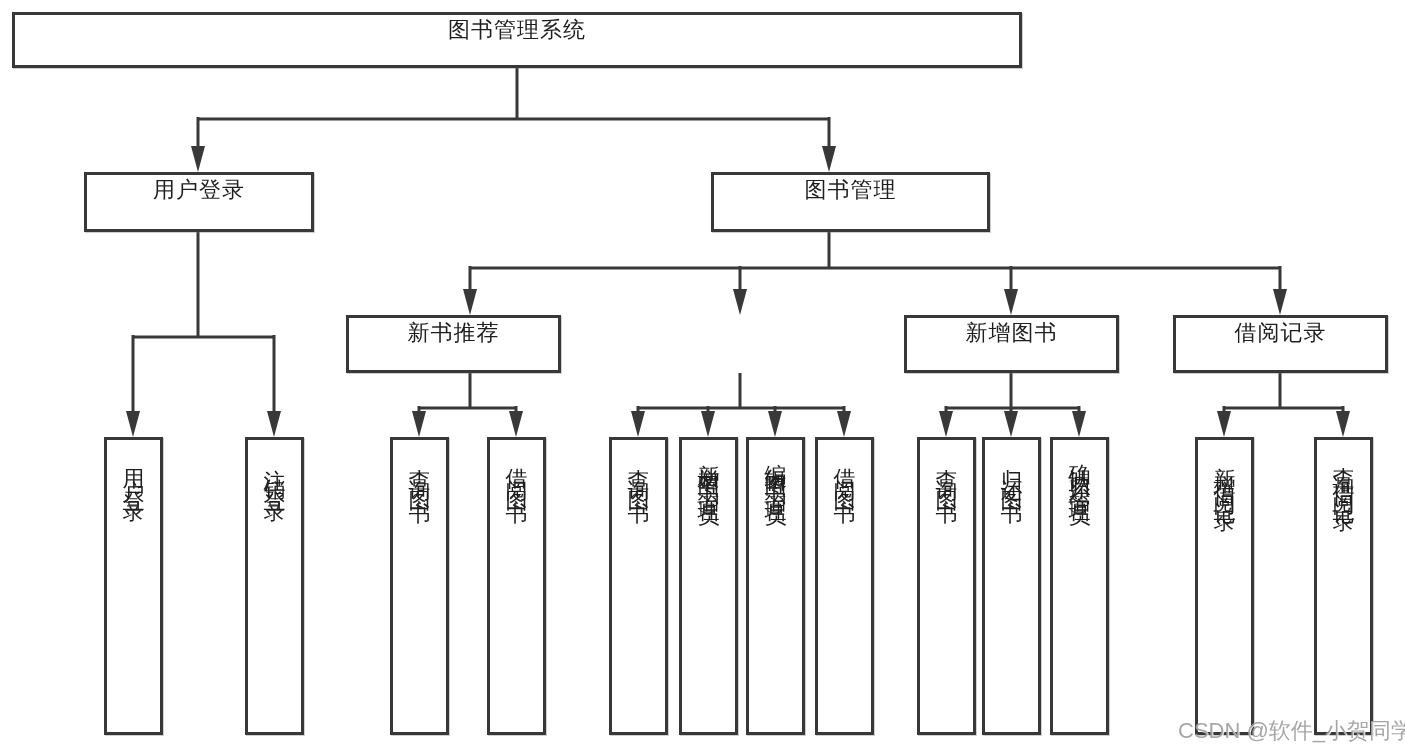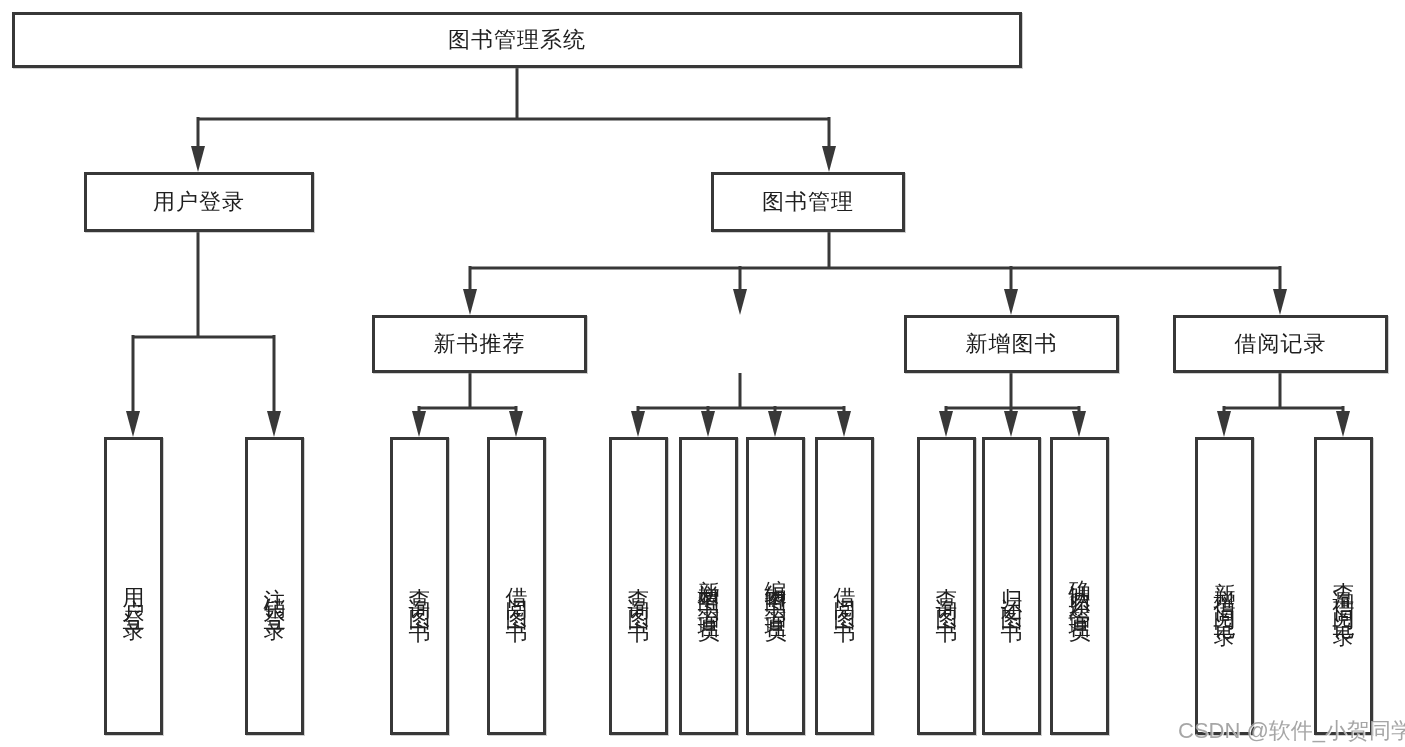--- a/index.html
+++ b/index.html
@@ -14,21 +14,21 @@
   }
   svg.connectors { position: absolute; left: 0; top: 0; }
   svg.connectors path { stroke: #383838; stroke-width: 3; fill: none; }
   svg.connectors polygon { fill: #383838; stroke: none; }
   .box {
     position: absolute;
     box-sizing: border-box;
     border: 3px solid #383838;
     background: #ffffff;
     display: flex;
-    align-items: center;
+    align-items: flex-start;
     justify-content: center;
     box-shadow: 1px 1px 0 rgba(120,120,120,0.35);
   }
   .hbox .lbl { font-size: 22px; letter-spacing: 1px; white-space: nowrap; }
   .vbox { width: 59px; top: 437px; height: 298px; }
   .vlbl {
     writing-mode: vertical-lr;
     text-orientation: mixed;
     font-size: 22px;
     line-height: 1;
@@ -97,25 +97,25 @@
     </g>
   </svg>
 
   <div class="box hbox" style="left:12px; top:12px; width:1010px; height:56px;">
     <span class="lbl">图书管理系统</span>
   </div>
 
   <div class="box hbox" style="left:84px; top:172px; width:230px; height:60px;">
     <span class="lbl">用户登录</span>
   </div>
-  <div class="box hbox" style="left:711px; top:172px; width:194px; height:60px;">
+  <div class="box hbox" style="left:711px; top:172px; width:279px; height:60px;">
     <span class="lbl">图书管理</span>
   </div>
 
-  <div class="box hbox" style="left:372px; top:315px; width:215px; height:58px;">
+  <div class="box hbox" style="left:346px; top:315px; width:215px; height:58px;">
     <span class="lbl">新书推荐</span>
   </div>
   <div class="box hbox" style="left:904px; top:315px; width:215px; height:58px;">
     <span class="lbl">新增图书</span>
   </div>
   <div class="box hbox" style="left:1173px; top:315px; width:215px; height:58px;">
     <span class="lbl">借阅记录</span>
   </div>
 
   <div class="box vbox" style="left:104px;">

